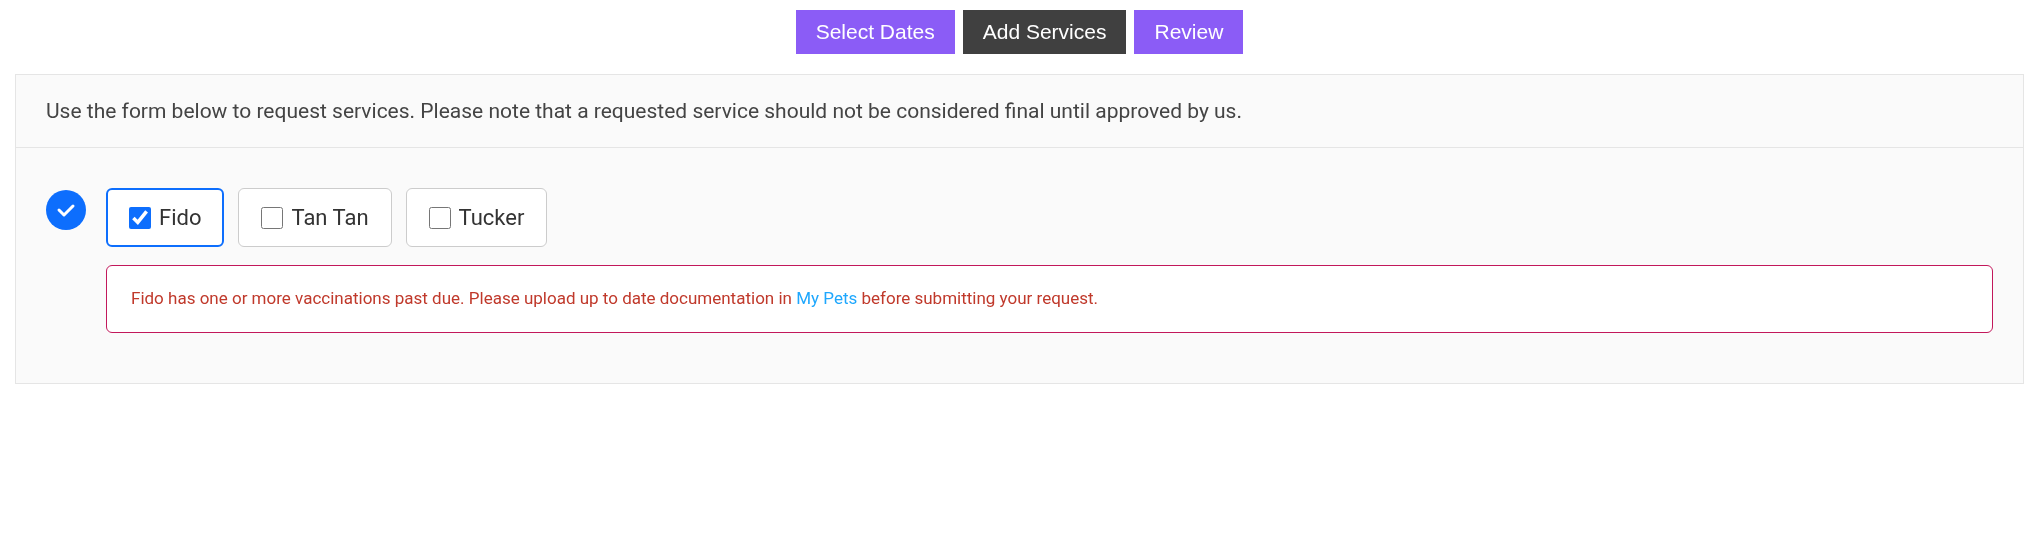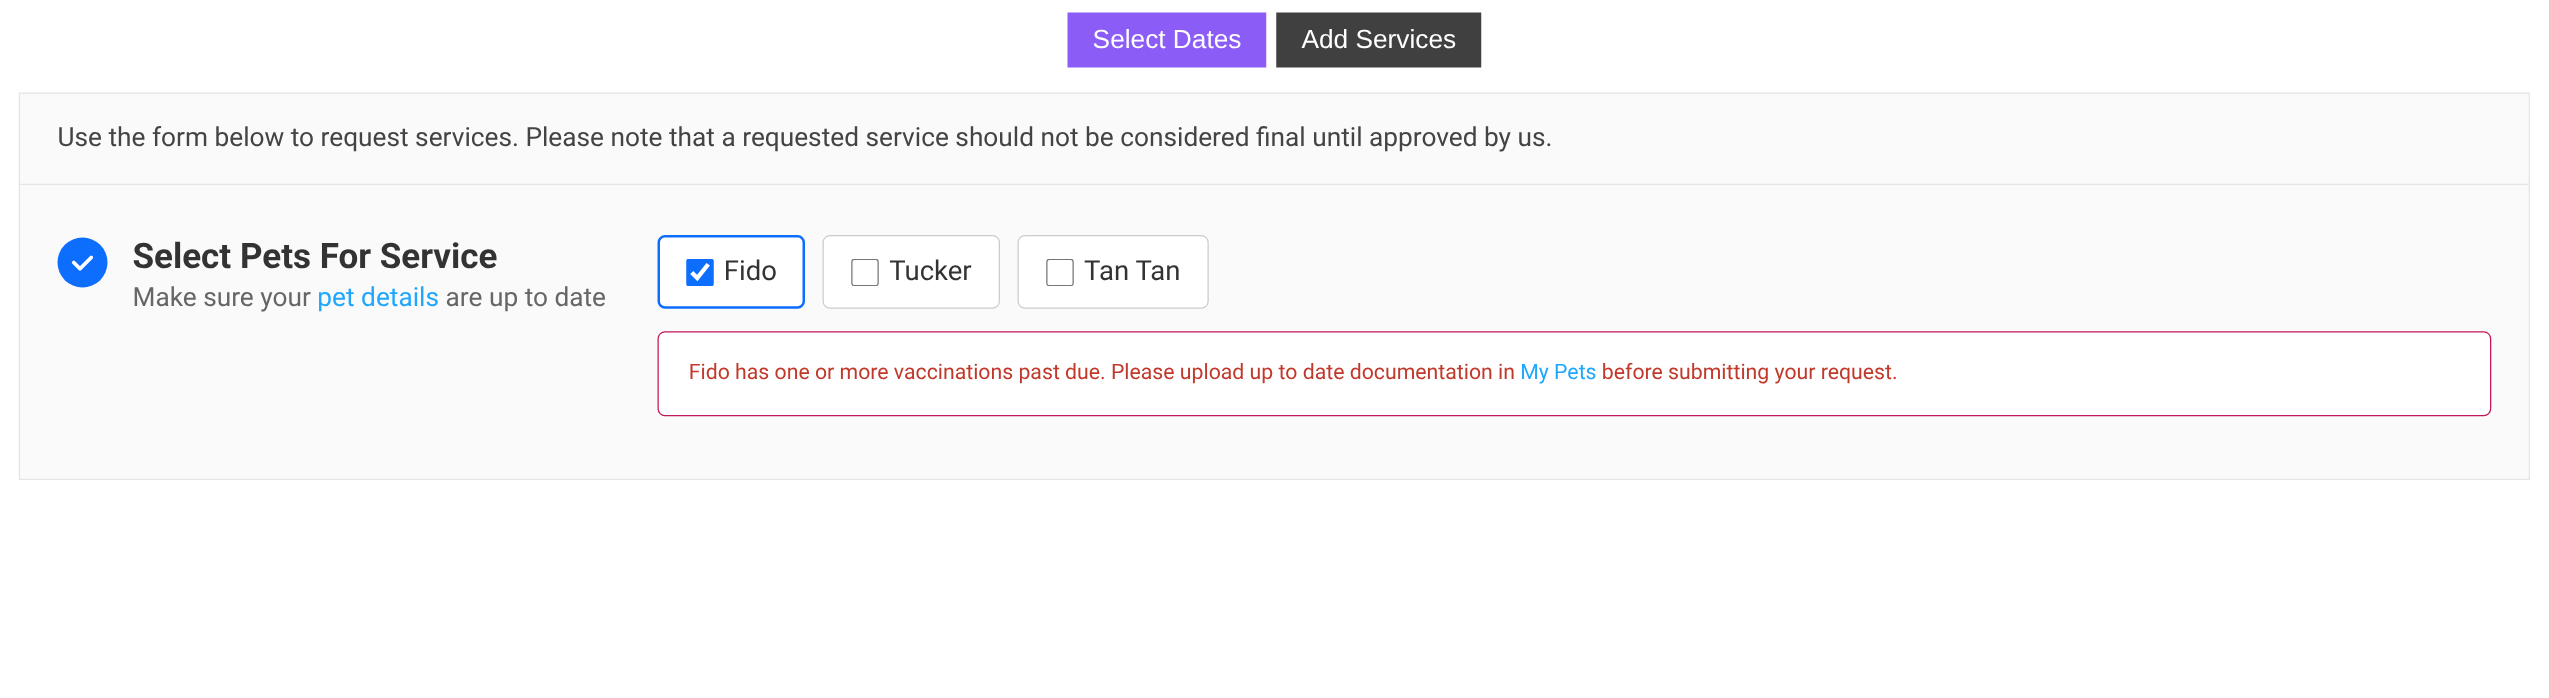--- a/index.html
+++ b/index.html
@@ -117,52 +117,47 @@
       color: #1ea7fd;
       text-decoration: none;
     }
   </style>
 </head>
 <body>
 
 <div class="wizard-steps">
   <button class="wizard-step">Select Dates</button>
   <button class="wizard-step active">Add Services</button>
+  <button class="wizard-step">Review</button>
 </div>
 
 <div class="panel">
   <div class="panel-header">Use the form below to request services. Please note that a requested service should not be considered final until approved by us.</div>
 
   <div class="section">
     <div class="section-icon">
       <svg viewBox="0 0 24 24" fill="none" stroke="#fff" stroke-width="3" stroke-linecap="round" stroke-linejoin="round">
         <polyline points="5 12 10 17 19 8"></polyline>
       </svg>
     </div>
 
-    <div class="section-heading">
-      <div class="section-title">Select Pets For Service</div>
-      <div class="section-sub">
-        <span>Make sure your </span><a href="#">pet details</a><span> are up to date</span>
-      </div>
-    </div>
 
     <div class="section-body">
       <div class="pets-row">
         <label class="pet-chip selected">
           <input type="checkbox" checked="" style="">
           <span>Fido</span>
         </label>
         <label class="pet-chip">
           <input type="checkbox" style="">
-          <span>Tucker</span>
+          <span>Tan Tan</span>
         </label>
         <label class="pet-chip">
           <input type="checkbox" style="">
-          <span>Tan Tan</span>
+          <span>Tucker</span>
         </label>
       </div>
 
       <div class="alert">
         <span>Fido has one or more vaccinations past due. Please upload up to date documentation in </span><a href="#">My Pets</a><span> before submitting your request.</span>
       </div>
     </div>
   </div>
 </div>
 

